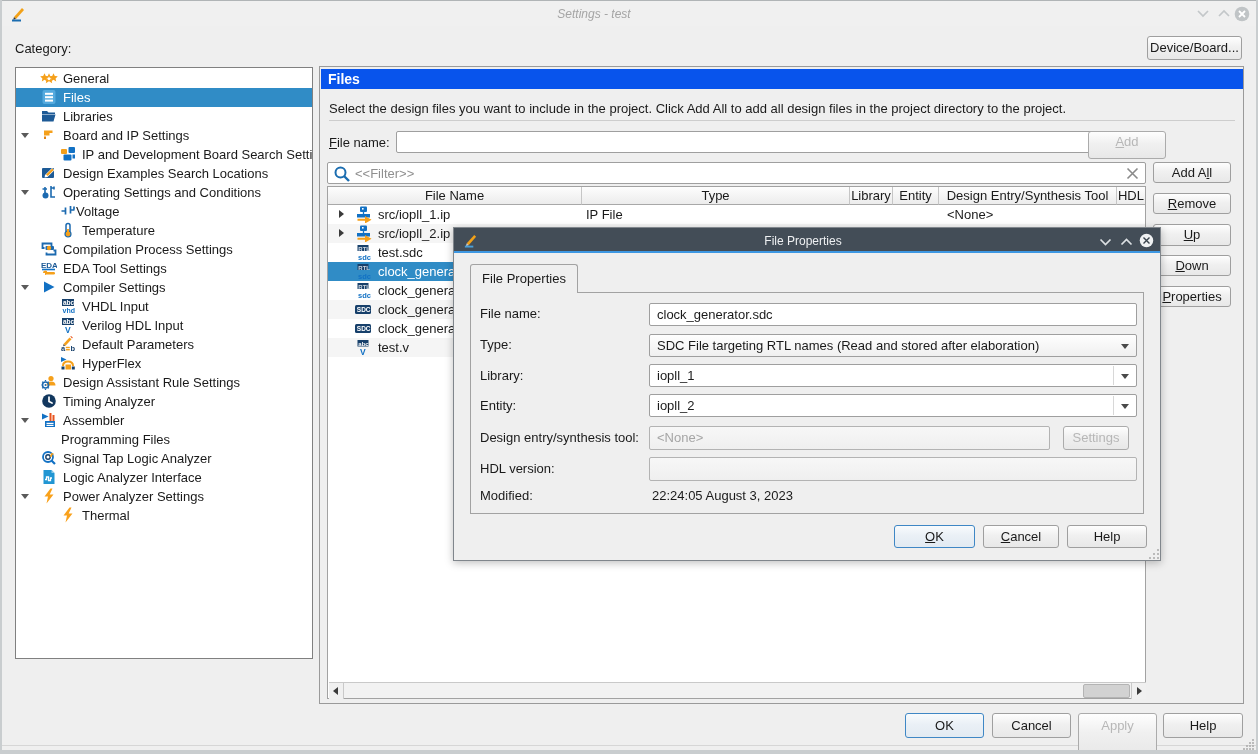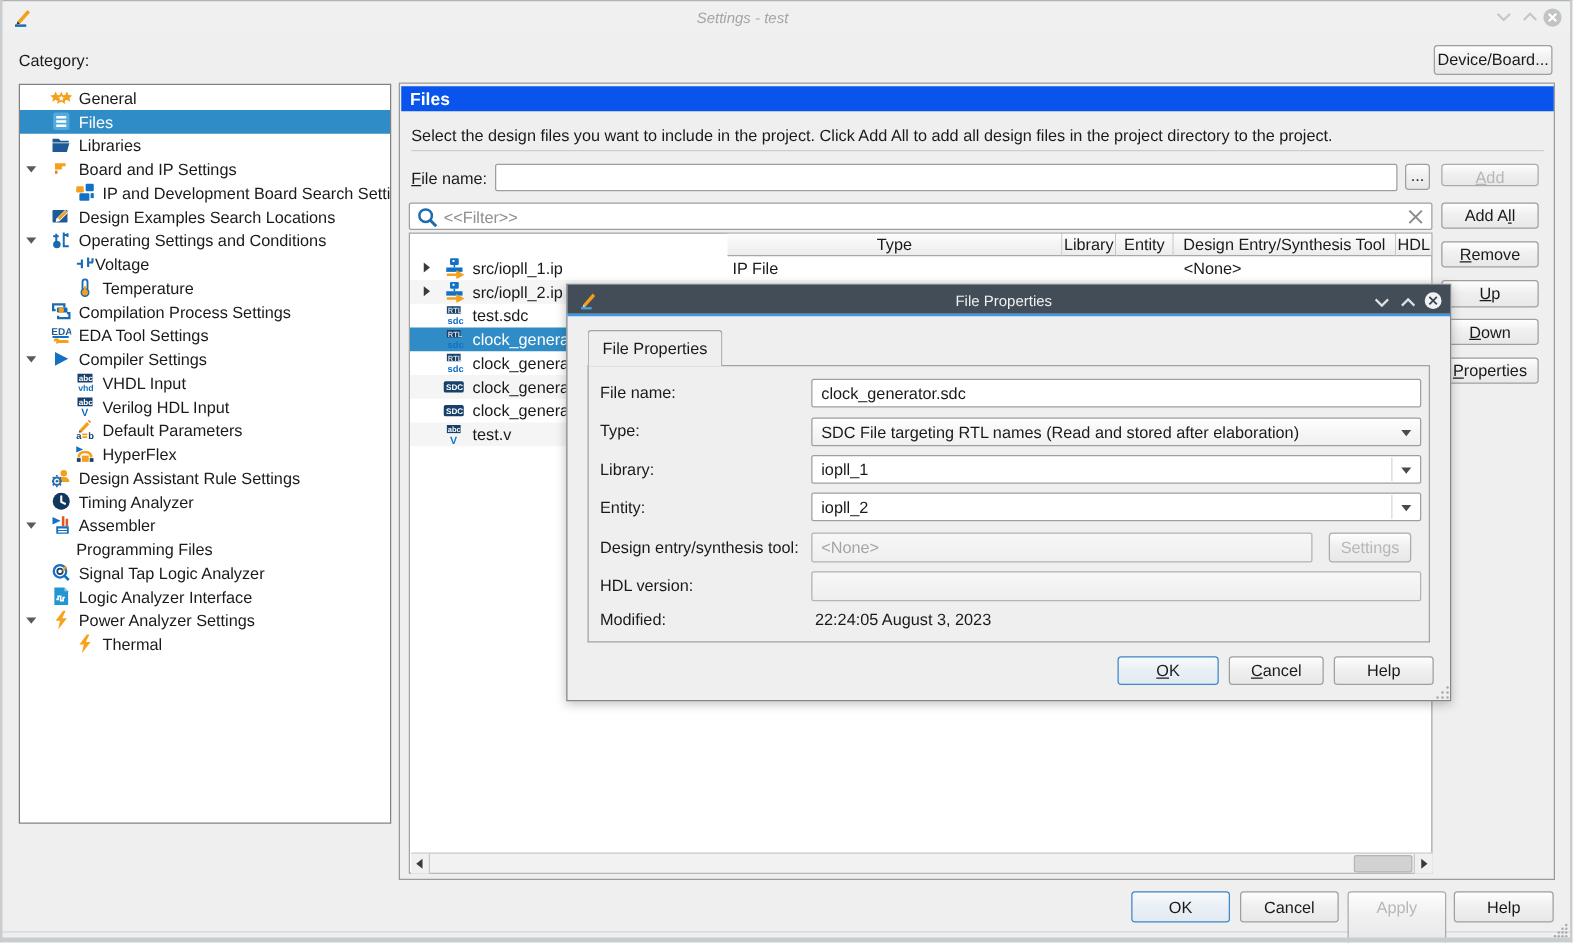--- a/index.html
+++ b/index.html
@@ -350,40 +350,41 @@
 
 <div id="rpanel">
   <div id="fileshdr">Files</div>
   <div id="desc">Select the design files you want to include in the project. Click Add All to add all design files in the project directory to the project.</div>
   <div id="sep1"></div>
 </div>
 
 <div class="abs" style="left:329px;top:135px;"><u>F</u>ile name:</div>
 <div class="inp" style="left:396px;top:131px;width:722px;height:22px;"></div>
 <div class="btn" style="left:1124px;top:131px;width:20px;height:21px;line-height:17px;">...</div>
-<div class="btn dis" style="left:1153px;top:131px;width:78px;height:18px;line-height:19px;text-align:center;"><u>A</u>dd</div>
+<div class="btn dis" style="left:1088px;top:131px;width:78px;height:28px;line-height:19px;text-align:center;"><u>A</u>dd</div>
 
 <div class="inp" style="left:327px;top:162px;width:819px;height:22px;">
   <svg class="abs" style="left:5px;top:2px" width="18" height="18" viewBox="0 0 18 18">
     <circle cx="7.5" cy="7.5" r="5" fill="none" stroke="#1b6db0" stroke-width="2"></circle>
     <path d="M11 11 L16 16" stroke="#1b6db0" stroke-width="2.4"></path>
   </svg>
   <span class="abs" style="left:27px;top:3px;color:#8f8f8f;">&lt;&lt;Filter&gt;&gt;</span>
   <svg class="abs" style="left:797px;top:3px" width="15" height="15" viewBox="0 0 15 15">
       <path d="M2.5 2.5 L12.5 12.5 M12.5 2.5 L2.5 12.5" stroke="#8a8a8a" stroke-width="1.6"></path>
     </svg>
 </div>
 
 <div class="btn" style="left:1153px;top:162px;width:78px;height:21px;line-height:19px;">Add A<u>l</u>l</div>
 <div class="btn" style="left:1153px;top:193px;width:78px;height:21px;line-height:19px;"><u>R</u>emove</div>
 <div class="btn" style="left:1153px;top:224px;width:78px;height:22px;line-height:20px;"><u>U</u>p</div>
 <div class="btn" style="left:1153px;top:255px;width:78px;height:21px;line-height:19px;"><u>D</u>own</div>
 <div class="btn" style="left:1153px;top:286px;width:78px;height:21px;line-height:19px;"><u>P</u>roperties</div>
 
 <div id="tblwrap">
+  <div class="hcell" style="left:0;width:254px;">File Name</div>
   <div class="hcell" style="left:254px;width:268px;">Type</div>
   <div class="hcell" style="left:522px;width:43px;">Library</div>
   <div class="hcell" style="left:565px;width:46px;">Entity</div>
   <div class="hcell" style="left:611px;width:178px;">Design Entry/Synthesis Tool</div>
   <div class="hcell" style="left:789px;width:28px;border-right:none;">HDL</div>
 <div class="frow" style="top:18px;">
       <span class="farrow"></span>
       <span class="ficon">
         <svg width="18" height="17" viewBox="0 0 18 17">
           <rect x="6" y="0.5" width="7" height="5.5" rx="1" fill="#1271c4"></rect>

